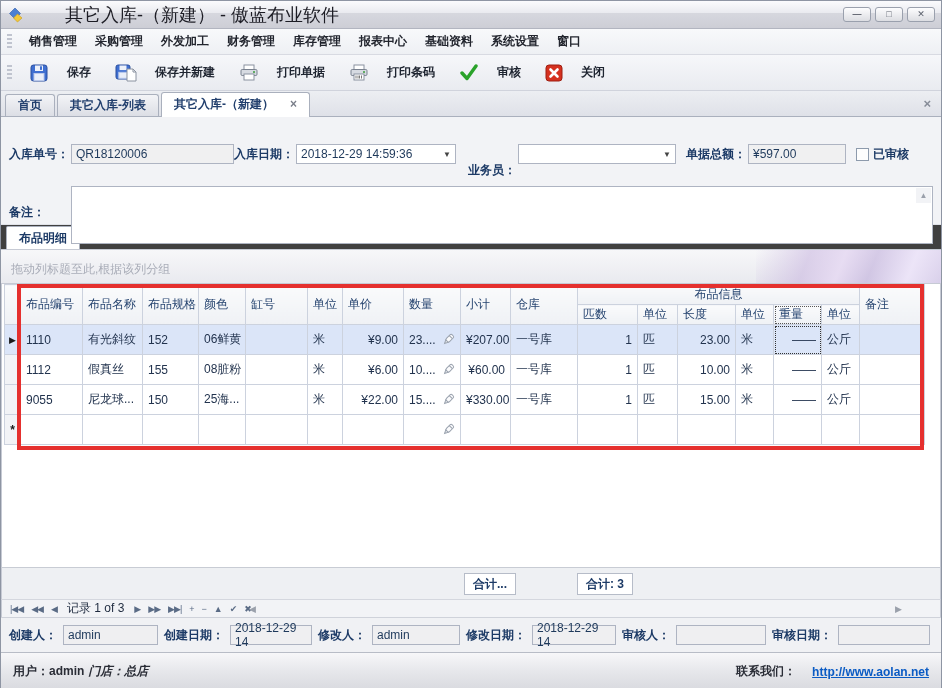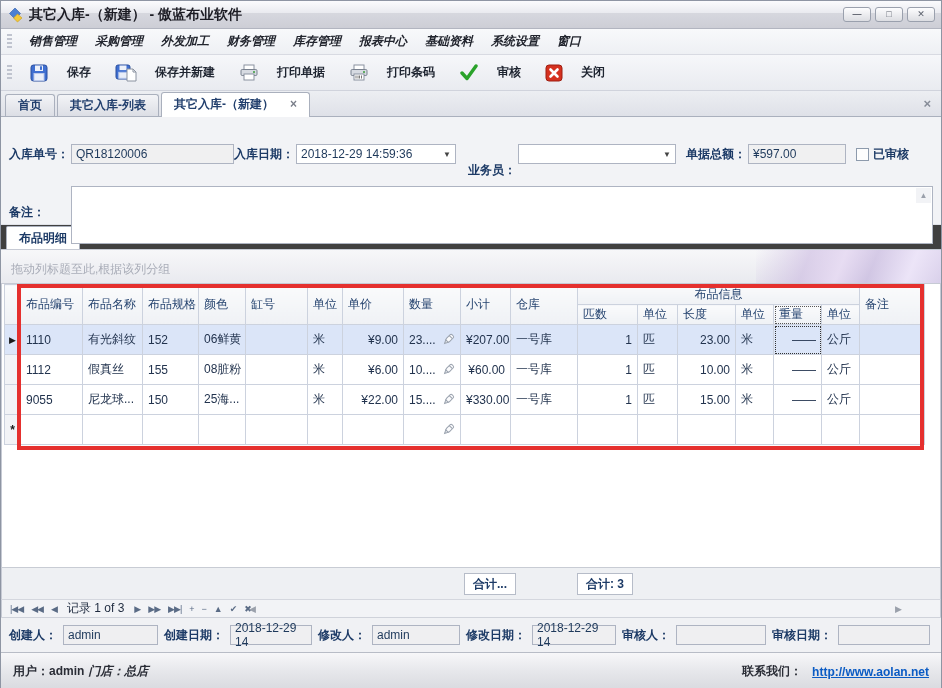--- a/index.html
+++ b/index.html
@@ -4,21 +4,21 @@
 <style>
   * { box-sizing: border-box; margin: 0; padding: 0; }
   html,body { width:942px; height:688px; overflow:hidden; }
   body { font-family:"Liberation Sans","DejaVu Sans",sans-serif; font-size:12px; color:#1e395b; background:#e8e8ee; }
   .window { position:relative; width:942px; height:688px; border:1px solid #8e95a3; background:#f2f3f6; box-shadow:inset 0 0 0 2px #eceef4; }
 
   
   .titlebar { height:28px; display:flex; align-items:center; padding:0 6px; gap:6px;
     background:linear-gradient(180deg,#fbfbfd 0%,#e9eaef 45%,#d6d7de 46%,#cdced6 100%);
     border-bottom:1px solid #b2b5c0; }
-  .titlebar .title { font-weight:bold; font-size:14px; color:#1c1c24; flex:1 1 auto; }
+  .titlebar .title { font-weight:normal; font-size:18px; color:#1c1c24; flex:1 1 auto;margin-left:36px; }
   .win-btns { display:flex; gap:4px; }
   .win-btn { width:28px; height:15px; border:1px solid #9aa0ad; border-radius:3px;
     background:linear-gradient(180deg,#fdfdfe,#dcdde2); font-size:9px; line-height:12px;
     text-align:center; color:#5d626e; font-weight:bold; cursor:default; }
 
   
   .menubar { height:26px; display:flex; align-items:center; gap:2px; background:linear-gradient(180deg,#f8f9fb,#eef0f4); border-bottom:1px solid #d8dae2; padding-left:6px; }
   .grip { width:5px; height:16px; margin-right:6px;
     background:repeating-linear-gradient(180deg,#c0c4cf 0 2px,transparent 2px 4px); }
   .menu-item { padding:3px 9px; font-weight:600; color:#22252e; }
@@ -90,21 +90,21 @@
   .hsb-left { position:absolute; left:247px; color:#9aa0ab; font-size:9px; }
   .hsb-right { position:absolute; right:38px; color:#9aa0ab; font-size:9px; }
 
   
   .auditrow { height:35px; background:#f0f1f4; border-top:1px solid #cfd2da; display:flex; align-items:center; padding:0 8px; gap:6px; }
   .auditrow .flabel { white-space:nowrap; }
   .auditrow .field { background:#efeff1; }
 
   
   .statusbar { height:38px; background:linear-gradient(180deg,#f7f7f9 0%,#e6e7eb 50%,#d9dadf 100%); border-top:1px solid #b8bcc6; display:flex; align-items:center; padding:0 12px; font-weight:600; color:#2a2d36; }
-  .statusbar .right { margin-left:auto; display:flex; align-items:center; gap:10px; }
+  .statusbar .right { margin-left:auto; display:flex; align-items:center; gap:16px; }
   .statusbar a { color:#0a5bc4; font-weight:600; }
 </style>
 </head>
 <body>
 
 <div class="window">
 
   <div class="titlebar">
     <svg width="16" height="16" viewBox="0 0 16 16">
       <path d="M8 1 L13.5 6.5 L8 12 L2.5 6.5 Z" fill="#4a7fd4" stroke="#2d5aa8" stroke-width="0.6"></path>
@@ -113,21 +113,21 @@
     <span class="title">其它入库-（新建） - 傲蓝布业软件</span>
     <div class="win-btns">
       <div class="win-btn">—</div>
       <div class="win-btn">□</div>
       <div class="win-btn">✕</div>
     </div>
   </div>
 
   <div class="menubar">
     <div class="grip"></div>
-    <div id="menu-items" style="display:flex;font-style:italic;">
+    <div id="menu-items" style="display:flex;">
         <div class="menu-item">销售管理</div>
         <div class="menu-item">采购管理</div>
         <div class="menu-item">外发加工</div>
         <div class="menu-item">财务管理</div>
         <div class="menu-item">库存管理</div>
         <div class="menu-item">报表中心</div>
         <div class="menu-item">基础资料</div>
         <div class="menu-item">系统设置</div>
         <div class="menu-item">窗口</div>
       </div>

